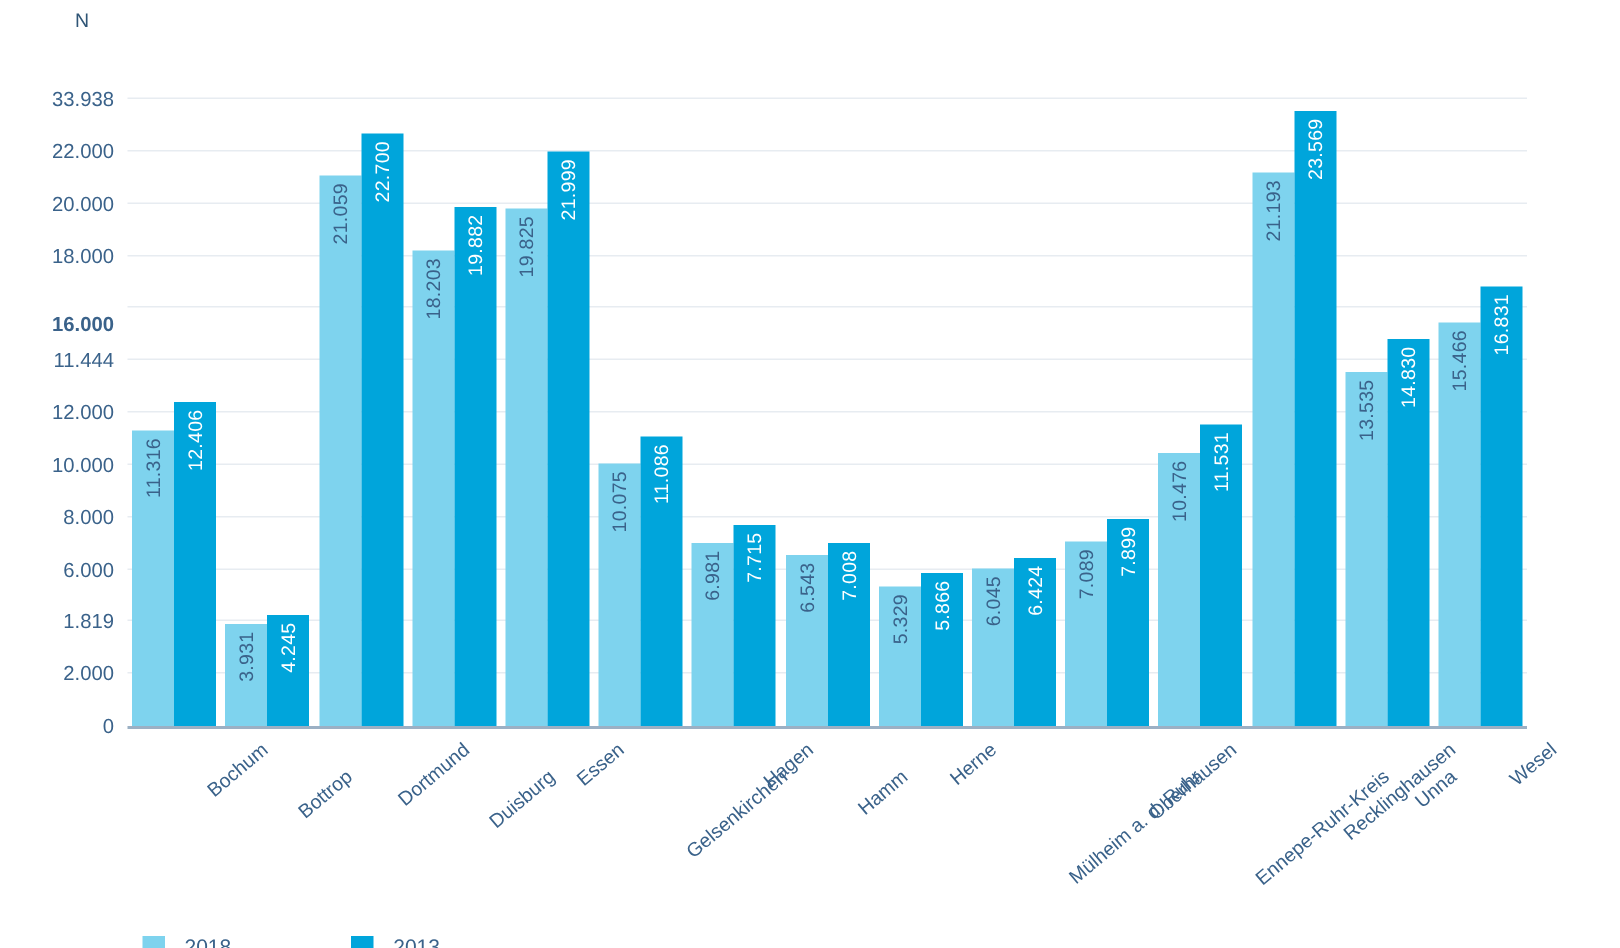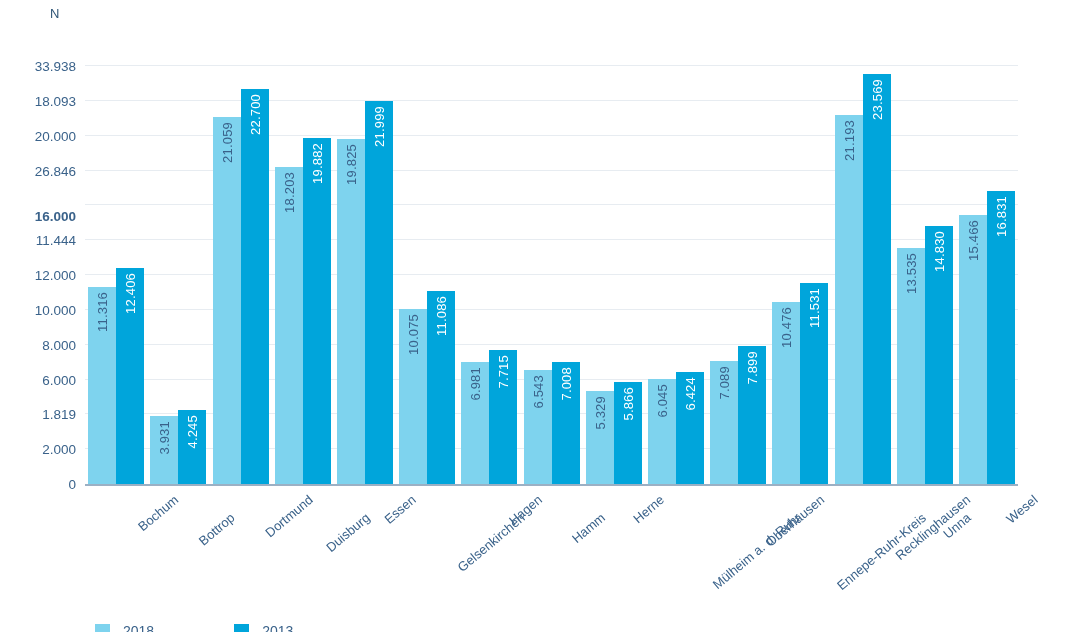--- a/index.html
+++ b/index.html
@@ -158,23 +158,23 @@
   <div id="yticks">
       <div class="ytick" style="top: 418px;">0</div>
       <div class="ytick" style="top: 383.167px;">2.000</div>
       <div class="ytick" style="top: 348.333px;">1.819</div>
       <div class="ytick" style="top: 313.5px;">6.000</div>
       <div class="ytick" style="top: 278.667px;">8.000</div>
       <div class="ytick" style="top: 243.833px;">10.000</div>
       <div class="ytick" style="top: 209px;">12.000</div>
       <div class="ytick" style="top: 174.167px;">11.444</div>
       <div class="ytick" style="top: 150px; font-weight: bold;">16.000</div>
-      <div class="ytick" style="top: 104.5px;">26.846</div>
+      <div class="ytick" style="top: 104.5px;">18.000</div>
       <div class="ytick" style="top: 69.6667px;">20.000</div>
-      <div class="ytick" style="top: 34.8333px;">18.093</div>
+      <div class="ytick" style="top: 34.8333px;">22.000</div>
       <div class="ytick" style="top: 0px;">33.938</div>
     </div>
 
   <div id="plot">
     <div id="gridlines">
         <div class="gridline" style="bottom: 34.8333px;"></div>
         <div class="gridline" style="bottom: 69.6667px;"></div>
         <div class="gridline" style="bottom: 104.5px;"></div>
         <div class="gridline" style="bottom: 139.333px;"></div>
         <div class="gridline" style="bottom: 174.167px;"></div>

